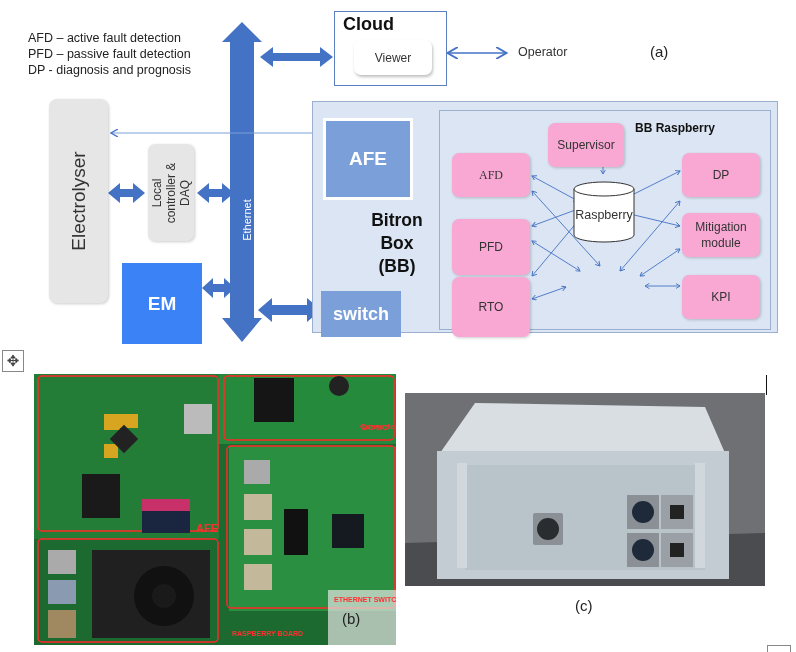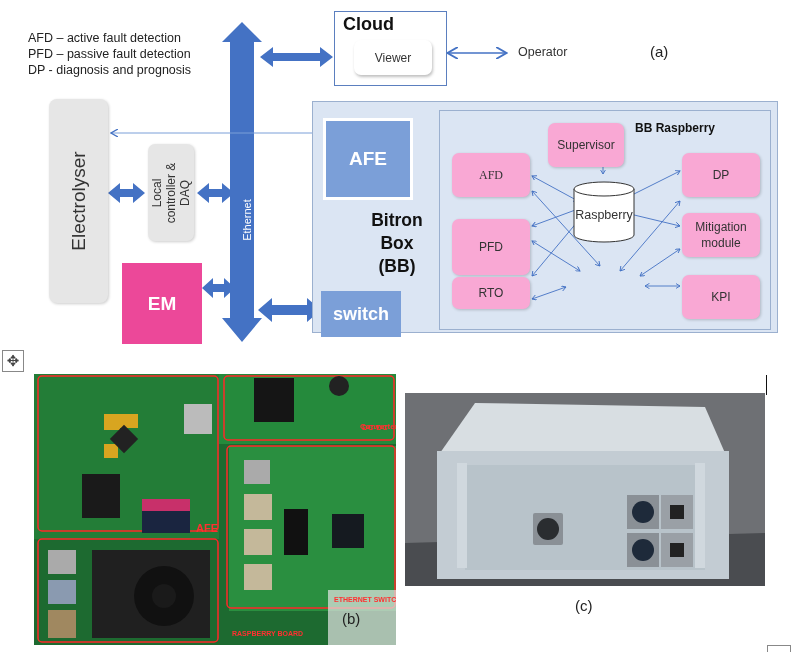--- a/index.html
+++ b/index.html
@@ -16,21 +16,21 @@
   .operator { left:518px; top:45px; font-size:12.5px; color:#333; }
   .label-a { left:650px; top:43px; font-size:15px; color:#222; }
   .electrolyser { left:49px; top:99px; width:59px; height:204px; background:#e6e6e6; border-radius:8px;
                   box-shadow:1px 1px 3px rgba(0,0,0,0.2); }
   .vtext { position:absolute; left:50%; top:50%; transform:translate(-50%,-50%) rotate(-90deg);
            white-space:nowrap; text-align:center; }
   .electrolyser .vtext { font-size:19px; color:#333; }
   .local { left:148px; top:144px; width:46px; height:97px; background:#e6e6e6; border-radius:7px;
            box-shadow:1px 1px 3px rgba(0,0,0,0.2); }
   .local .vtext { font-size:12px; line-height:14px; color:#333; }
-  .em { left:122px; top:263px; width:80px; height:81px; background:#ec4899;
+  .em { left:122px; top:263px; width:80px; height:81px; background:#3b82f6;
         display:flex; align-items:center; justify-content:center; color:#fff; font-size:19px; font-weight:bold; }
   .ethernet-label { left:232px; top:190px; width:30px; height:60px; }
   .ethernet-label .vtext { font-size:11px; color:#fff; }
   .bb { left:312px; top:101px; width:464px; height:230px; background:#dbe5f3; border:1px solid #9bb0cf; }
   .afe { left:10px; top:16px; width:84px; height:76px; background:#7b9fd8; border:3px solid #fff;
          display:flex; align-items:center; justify-content:center; color:#fff; font-size:19px; font-weight:bold; }
   .bitron { left:52px; top:107px; width:64px; text-align:center; font-size:17.5px; line-height:23px; font-weight:bold; color:#111; }
   .switch { left:8px; top:189px; width:80px; height:46px; background:#7b9fd8;
             display:flex; align-items:center; justify-content:center; color:#fff; font-size:18px; font-weight:bold; }
   .rasp { left:126px; top:8px; width:330px; height:218px; background:#dbe5f3; border:1px solid #9bb0cf; }
@@ -141,21 +141,21 @@
         <line x1="190" y1="103" x2="240" y2="115" marker-end="url(#sh)"></line>
         <line x1="180" y1="160" x2="240" y2="90" marker-start="url(#sh)" marker-end="url(#sh)"></line>
         <line x1="200" y1="165" x2="240" y2="138" marker-start="url(#sh)" marker-end="url(#sh)"></line>
         <line x1="205" y1="175" x2="240" y2="175" marker-start="url(#sh)" marker-end="url(#sh)"></line>
       </g>
     </svg>
 
     <div class="module" style="left:108px;top:12px;width:76px;height:44px;">Supervisor</div>
     <div class="module" style="left:12px;top:42px;width:78px;height:44px;font-family:Liberation Serif, serif;">AFD</div>
     <div class="module" style="left:12px;top:108px;width:78px;height:56px;">PFD</div>
-    <div class="module" style="left:12px;top:166px;width:78px;height:32px;">RTO</div>
+    <div class="module" style="left:12px;top:166px;width:78px;height:60px;">RTO</div>
     <div class="module" style="left:242px;top:42px;width:78px;height:44px;">DP</div>
     <div class="module" style="left:242px;top:102px;width:78px;height:44px;flex-direction:column;">
       <div>Mitigation</div>
       <div>module</div>
     </div>
     <div class="module" style="left:242px;top:164px;width:78px;height:44px;">KPI</div>
 
     <div class="cyl" style="left:133px;top:70px;width:62px;height:62px;">
       <svg width="62" height="62">
         <path d="M1,8 L1,54 A30,7 0 0 0 61,54 L61,8" fill="#fff" stroke="#333" stroke-width="1"></path>

